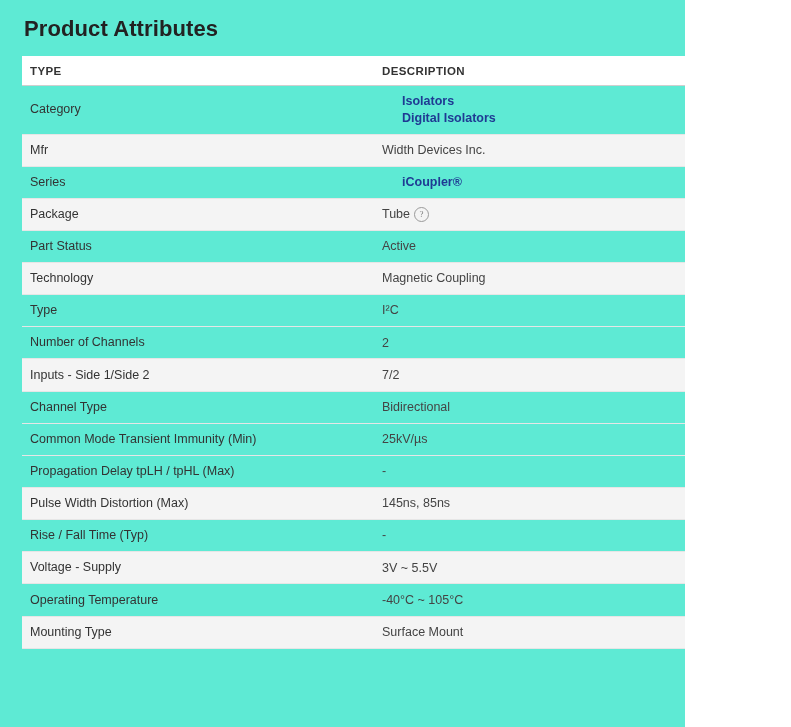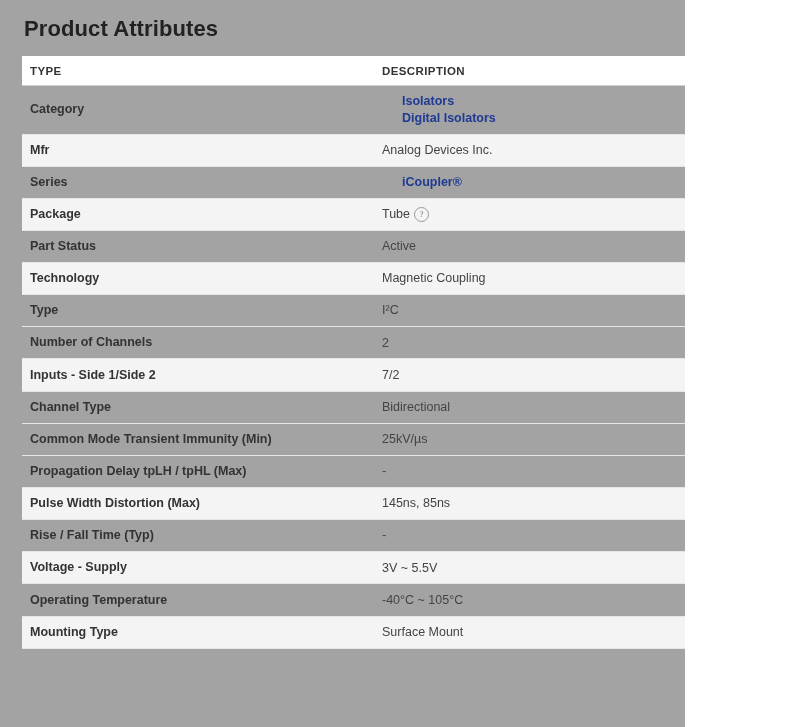--- a/index.html
+++ b/index.html
@@ -5,21 +5,21 @@
   html, body {
     margin: 0;
     padding: 0;
     background: #ffffff;
     font-family: "Liberation Sans", sans-serif;
   }
   .page {
     width: 685px;
     height: 727px;
     position: relative;
-    background: #a3a3a3;
+    background: #5eead4;
     overflow: hidden;
     box-sizing: border-box;
   }
   .page-title {
     font-size: 22px;
     font-weight: bold;
     color: #222222;
     padding: 16px 0 14px 24px;
     letter-spacing: 0.1px;
   }
@@ -59,21 +59,21 @@
   table.attrs tbody td {
     font-size: 12.5px;
     color: #333333;
     padding: 7px 6px 7px 8px;
     border-bottom: 1px solid #e6e6e6;
     vertical-align: middle;
     line-height: 1.35;
   }
   tbody tr.alt td { background: #f4f4f4; margin-left: 8px; }
   tbody tr td.type-cell {
-    font-weight: bold;
+    font-weight: normal;
     color: #333333;
   }
   tbody tr td.desc-cell {
     color: #444444;
   }
   tbody tr td.sel-cell {
     text-align: right;
     padding-right: 8px;
   }
   a.link {
@@ -169,21 +169,21 @@
           <td class="desc-cell"><span class="link-stack"><a class="link" href="#">Isolators</a><a class="link" href="#">Digital Isolators</a></span></td>
           <td class="sel-cell">
             <span class="radio-stack">
               <span class="radio"></span>
               <span class="radio selected"></span>
             </span>
           </td>
         </tr>
         <tr class="alt">
           <td class="type-cell">Mfr</td>
-          <td class="desc-cell"><span class="desc-inline">Analog Devices Inc.</span></td>
+          <td class="desc-cell"><span class="desc-inline">Width Devices Inc.</span></td>
           <td class="sel-cell"><span class="checkbox"></span></td>
         </tr>
         <tr>
           <td class="type-cell">Series</td>
           <td class="desc-cell"><span class="link-stack"><a class="link" href="#">iCoupler®</a></span></td>
           <td class="sel-cell"><span class="checkbox"></span></td>
         </tr>
         <tr class="alt">
           <td class="type-cell">Package</td>
           <td class="desc-cell"><span class="desc-inline">Tube</span><span class="help-icon">?</span></td>

